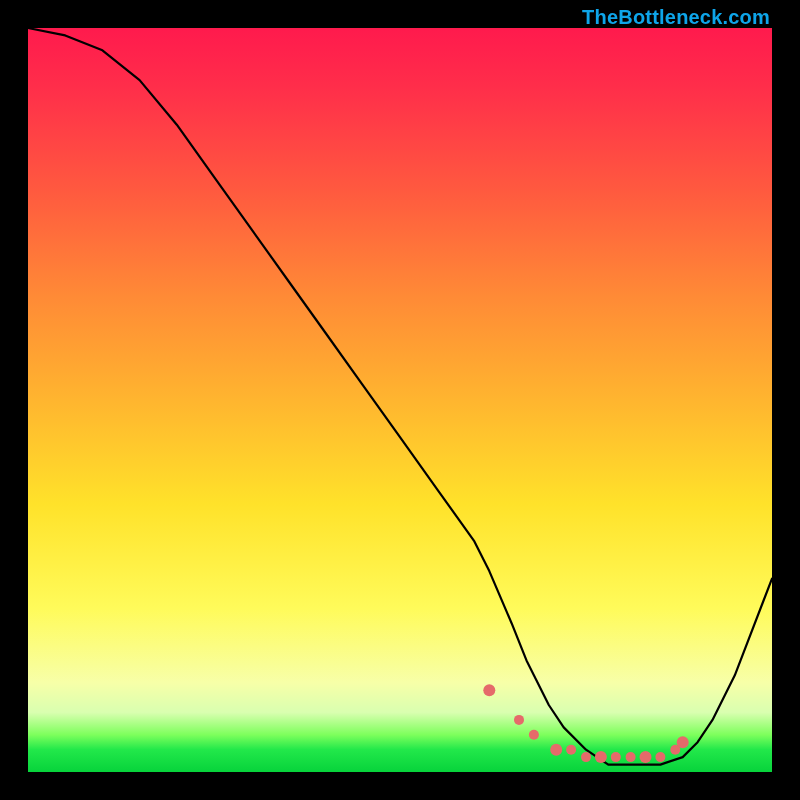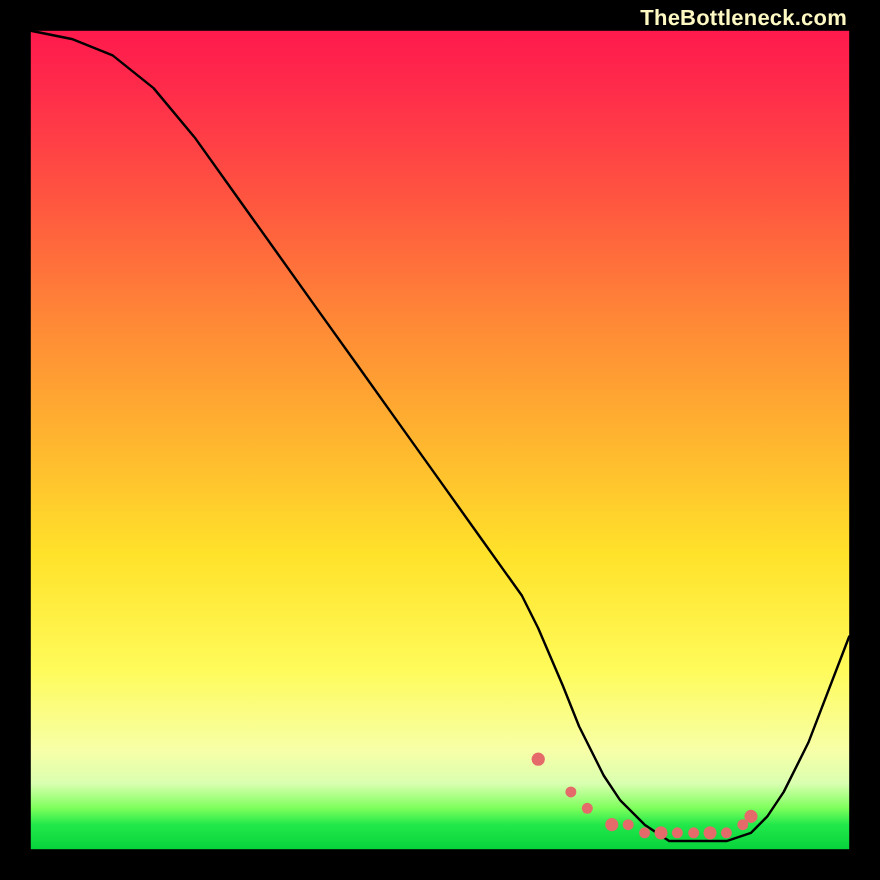--- a/index.html
+++ b/index.html
@@ -38,21 +38,21 @@
       #d9ffb0 92%,
       #7dff5c 95%,
       #22e84a 97%,
       #07d33b 100%
     );
   }
   .watermark {
     position: absolute;
     top: 6px;
     right: 30px;
-    color: #fef9c3;
+    color: #0ea5e9;
     font-size: 20px;
     font-weight: 600;
     letter-spacing: 0.2px;
     user-select: none;
   }
   svg.curve {
     position: absolute;
     left: 0;
     top: 0;
     width: 744px;

